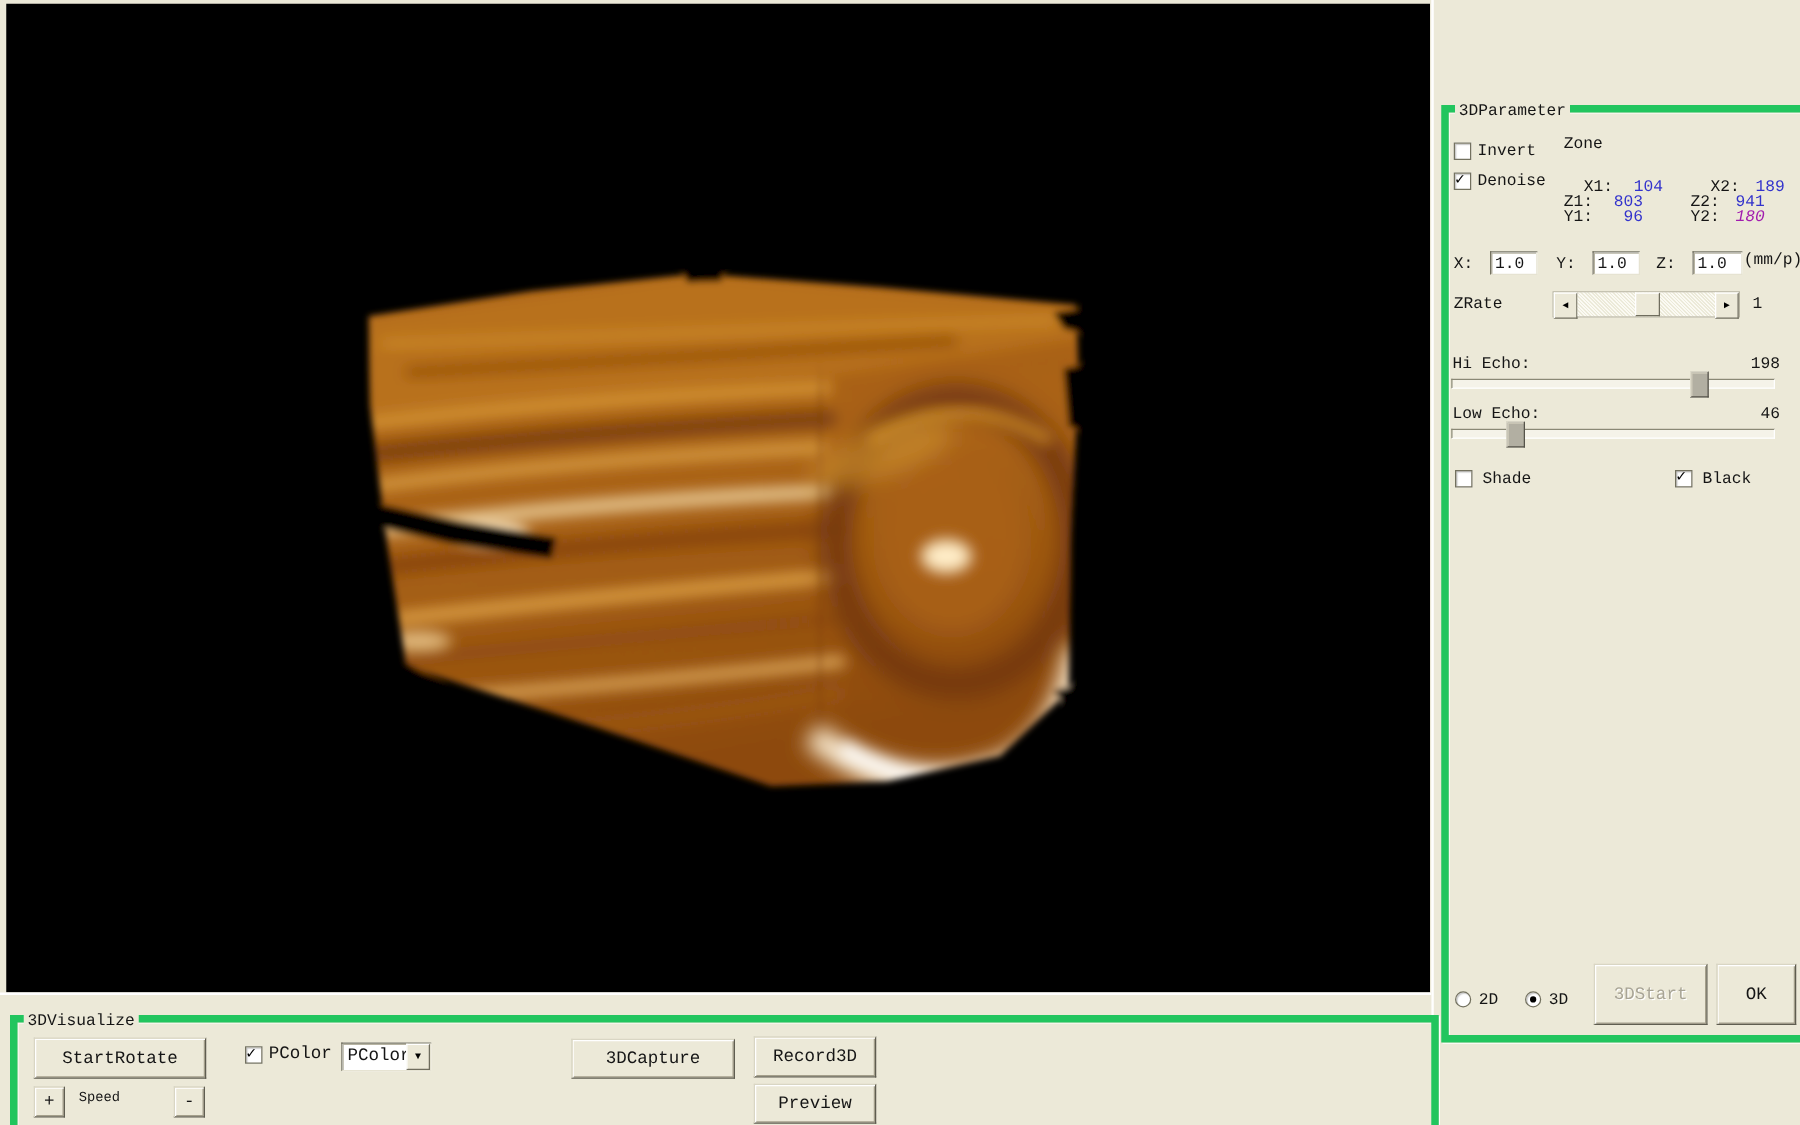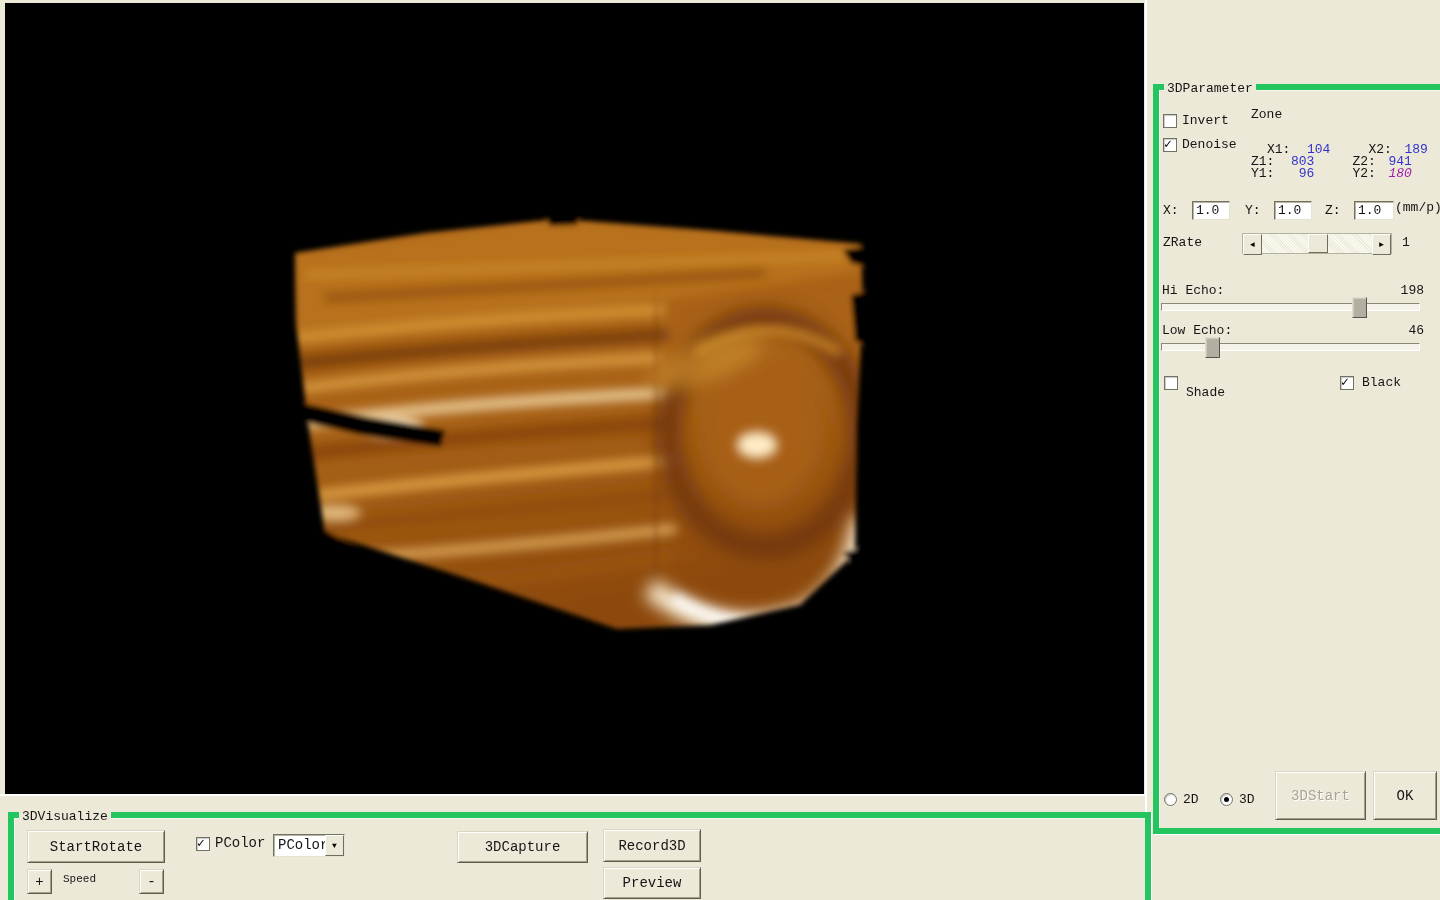--- a/index.html
+++ b/index.html
@@ -217,21 +217,21 @@
       </div>
 
       <span class="lbl" style="left:3px; top:233px;">Low Echo:</span>
       <span class="lbl val-right" style="left:225px; top:233px; width:40px;">46</span>
       <div class="slider" style="left:2px; top:247px; width:259px;">
         <div class="slider-track"></div>
         <div class="slider-thumb" id="low-echo-thumb" style="left: 44px;"></div>
       </div>
 
       <span class="checkbox" style="left:5px; top:286px;"></span>
-      <span class="lbl" style="left:27px; top:295px;text-align:center;">Shade</span>
+      <span class="lbl" style="left:27px; top:285px;text-align:center;">Shade</span>
       <span class="checkbox on" style="left:181px; top:286px;"></span>
       <span class="lbl" style="left:203px; top:285px;text-align:center;">Black</span>
 
       <span class="radio" style="left:5px; top:703px;"></span>
       <span class="lbl" style="left:24px; top:702px;">2D</span>
       <span class="radio on" style="left:61px; top:703px;"></span>
       <span class="lbl" style="left:80px; top:702px;">3D</span>
       <div class="btn disabled" style="left:116px; top:681px; width:89px; height:47px;">3DStart</div>
       <div class="btn" style="left:214px; top:681px; width:62px; height:47px;">OK</div>
     </div>

